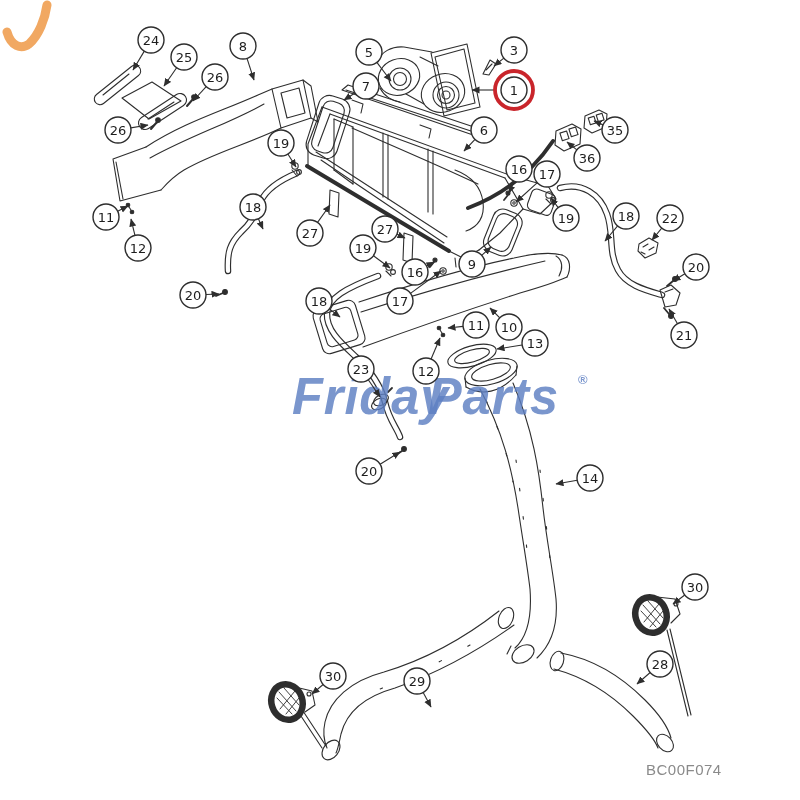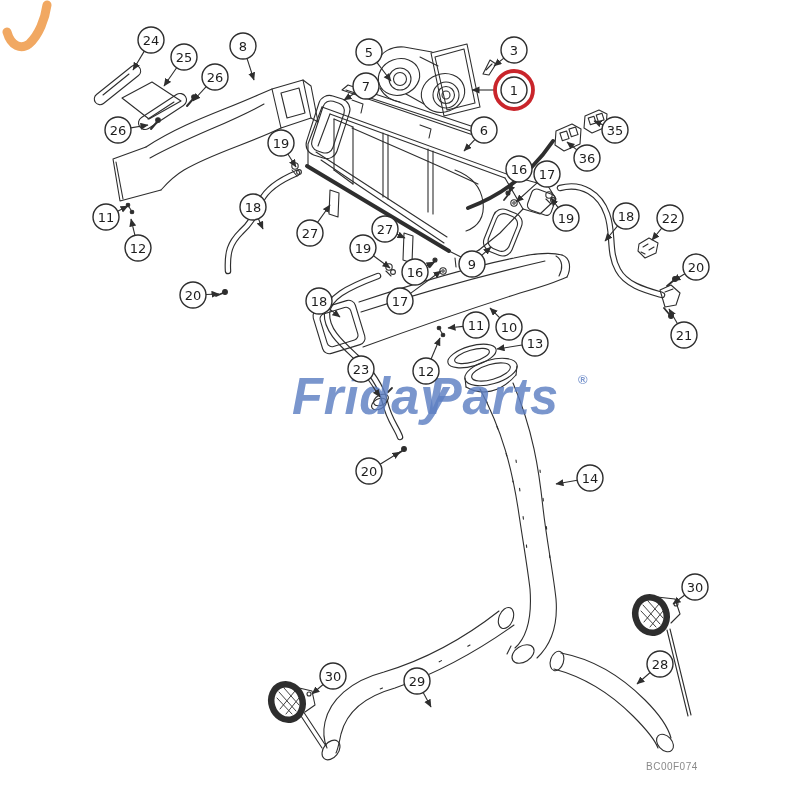--- a/index.html
+++ b/index.html
@@ -17,21 +17,21 @@
   }
   .wm-friday{left:292px;top:366px;}
   .wm-parts{left:428px;top:366px;}
   .wm-reg{
     position:absolute;left:578px;top:372px;font-size:13px;font-weight:bold;opacity:0.8;
     font-family:"Liberation Sans",sans-serif;
   }
   .wm-swoosh{position:absolute;left:362px;top:362px;opacity:0.92;}
   #callouts{z-index:3;}
   .figure-code{
-    position:absolute;z-index:3;left:646px;top:761px;font-size:10px;color:#8a8a8a;
+    position:absolute;z-index:3;left:646px;top:761px;font-size:15px;color:#8a8a8a;
     letter-spacing:0.5px;font-family:"Liberation Sans",sans-serif;
   }
 </style>
 </head>
 <body>
 
 <div class="stage">
 
   <svg id="art" width="800" height="800" viewBox="0 0 800 800">
     <g stroke="#2e2e2e" fill="none" stroke-width="1.1" stroke-linecap="round" stroke-linejoin="round">

